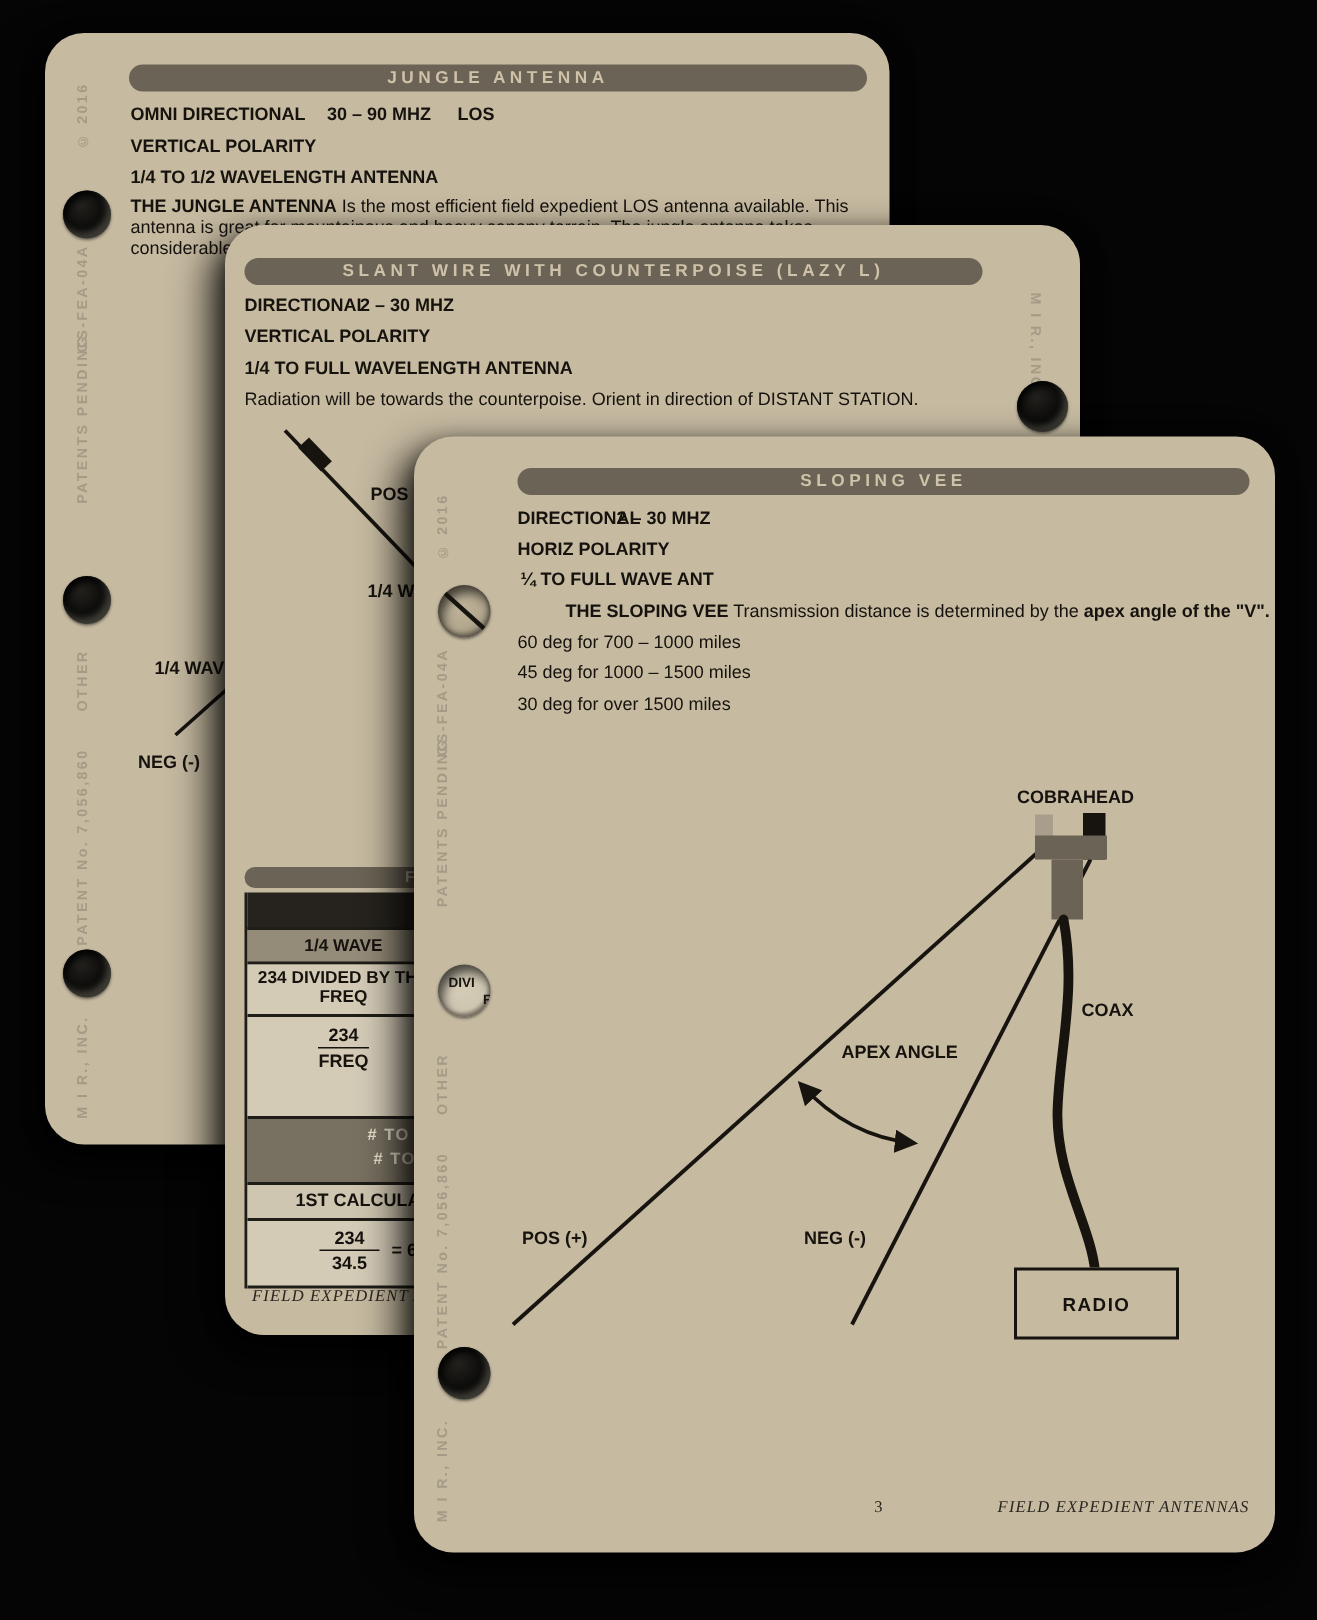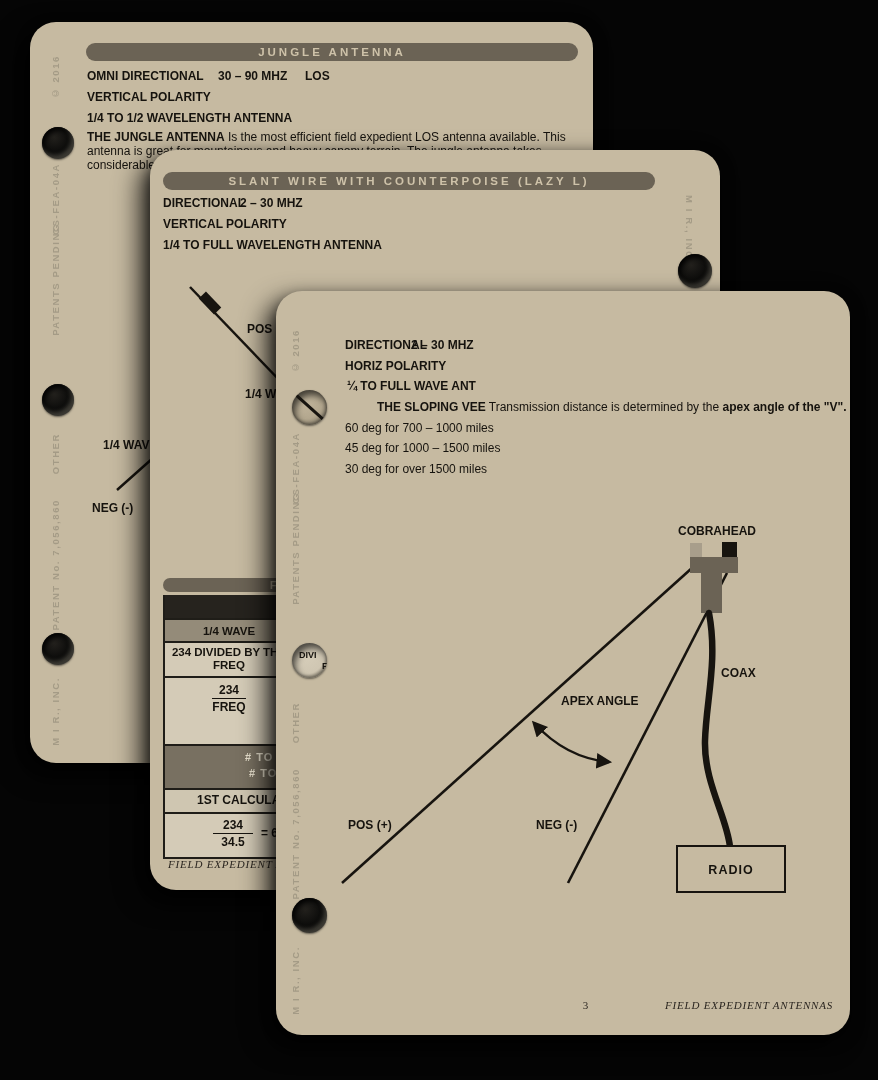--- a/index.html
+++ b/index.html
@@ -98,20 +98,21 @@
 
   <div class="card" style="left:150px;top:150px;width:570px;height:740px;z-index:2;">
     <div class="pill" style="left:13px;top:22px;width:492px;">SLANT WIRE WITH COUNTERPOISE (LAZY L)</div>
 
     <div class="tline" style="left:13px;top:46px;width:300px;">
       <span class="at" style="left:0;">DIRECTIONAL</span>
       <span class="at" style="left:77px;">2 – 30 MHZ</span>
     </div>
     <div class="tline" style="left:13px;top:67px;">VERTICAL POLARITY</div>
     <div class="tline" style="left:13px;top:88px;">1/4 TO FULL WAVELENGTH ANTENNA</div>
+    <div class="para" style="left:13px;top:109px;width:520px;">Radiation will be towards the counterpoise. Orient in direction of DISTANT STATION.</div>
 
     <svg class="svgdiag" width="570" height="740">
       <line x1="40" y1="137" x2="135" y2="236" stroke="#17140f" stroke-width="2.5"></line>
       <rect x="-11" y="-5" width="22" height="10" transform="translate(60,153) rotate(46)" fill="#17140f"></rect>
     </svg>
     <div class="dline" style="left:97px;top:172px;">POS (+)</div>
     <div class="dline" style="left:95px;top:237px;">1/4 WAVE</div>
 
     <div class="tbl">
       <div class="tbl-pill">
@@ -145,20 +146,21 @@
       </div>
     </div>
 
     <div class="ftr-serif" style="left:18px;top:708px;">FIELD EXPEDIENT ANTENNAS</div>
 
     <span class="vt-down" style="left:534px;top:45px;">M I R., INC.</span>
     <div class="hole hole-dark" style="left:528px;top:104px;width:34px;height:34px;"></div>
   </div>
 
   <div class="card" style="left:276px;top:291px;width:574px;height:744px;z-index:3;">
+    <div class="pill" style="left:69px;top:21px;width:488px;">SLOPING VEE</div>
 
     <div class="tline" style="left:69px;top:47px;width:300px;">
       <span class="at" style="left:0;">DIRECTIONAL</span>
       <span class="at" style="left:66px;">2 – 30 MHZ</span>
     </div>
     <div class="tline" style="left:69px;top:68px;">HORIZ POLARITY</div>
     <div class="tline" style="left:71px;top:88px;text-align:right;">¼ TO FULL WAVE ANT</div>
     <div class="para" style="left:69px;top:109px;width:510px;margin-left:32px;">
       <span class="b">THE SLOPING VEE</span><span> Transmission distance is determined by the </span><span class="b">apex angle of the "V".</span>
     </div>

